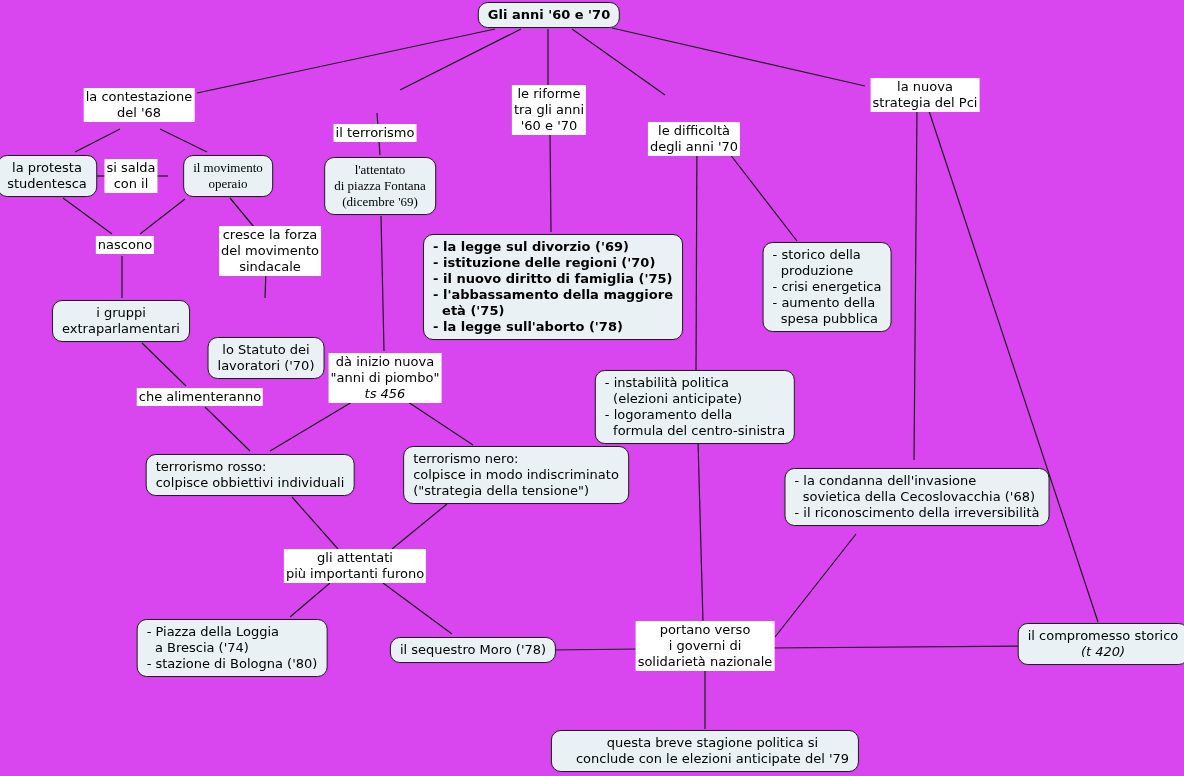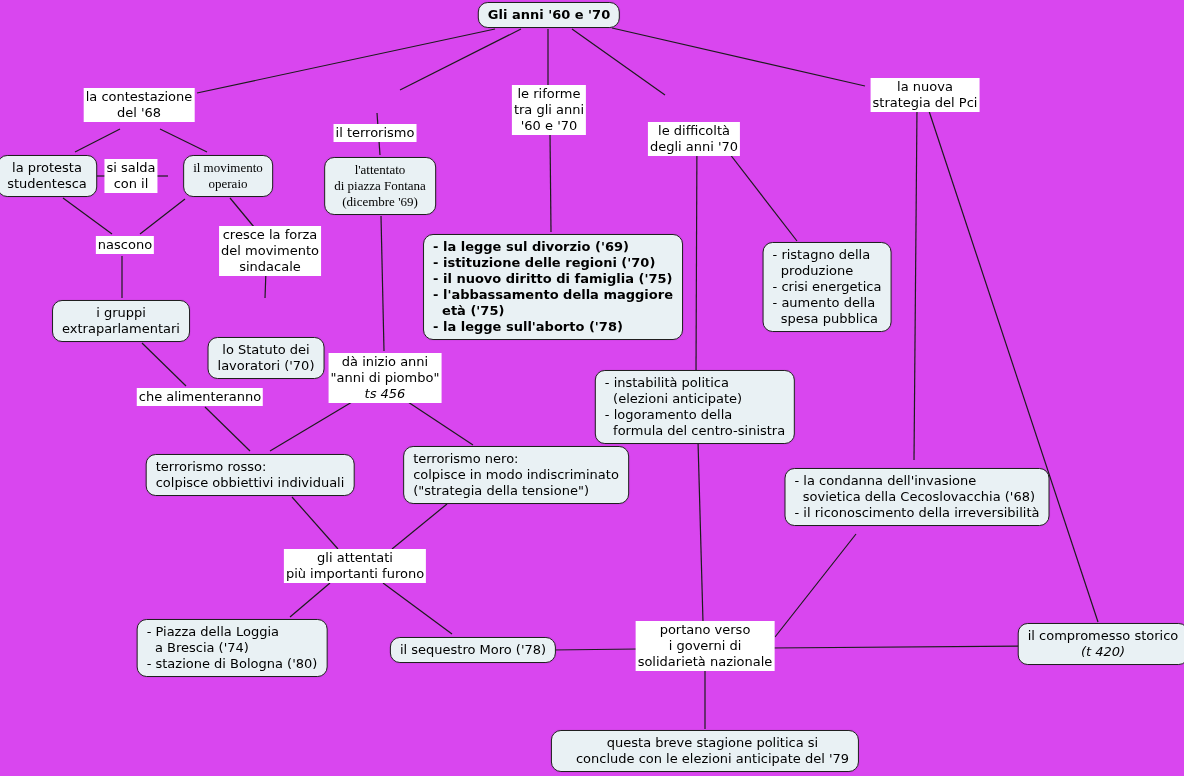--- a/index.html
+++ b/index.html
@@ -135,36 +135,36 @@
     </div>
     <div class="node box left" style="left: 553px; top: 287px; font-weight: bold;">
       <div class="ln">- la legge sul divorzio ('69)</div>
       <div class="ln">- istituzione delle regioni ('70)</div>
       <div class="ln">- il nuovo diritto di famiglia ('75)</div>
       <div class="ln">- l'abbassamento della maggiore</div>
       <div class="ln">  età ('75)</div>
       <div class="ln">- la legge sull'aborto ('78)</div>
     </div>
     <div class="node box left" style="left: 827px; top: 287px;">
-      <div class="ln">- ristagno della</div>
+      <div class="ln">- storico della</div>
       <div class="ln">  produzione</div>
       <div class="ln">- crisi energetica</div>
       <div class="ln">- aumento della</div>
       <div class="ln">  spesa pubblica</div>
     </div>
     <div class="node box" style="left: 121px; top: 321px;">
       <div class="ln">i gruppi</div>
       <div class="ln">extraparlamentari</div>
     </div>
     <div class="node box" style="left: 266px; top: 322px; margin-top: 36px;">
       <div class="ln">lo Statuto dei</div>
       <div class="ln">lavoratori ('70)</div>
     </div>
     <div class="node label" style="left: 385px; top: 378px;">
-      <div class="ln">dà inizio anni</div>
+      <div class="ln">dà inizio nuova</div>
       <div class="ln">"anni di piombo"</div>
       <div class="ln italic">ts 456</div>
     </div>
     <div class="node label" style="left: 200px; top: 397px;">
       <div class="ln">che alimenteranno</div>
     </div>
     <div class="node box left" style="left: 695px; top: 407px;">
       <div class="ln">- instabilità politica</div>
       <div class="ln">  (elezioni anticipate)</div>
       <div class="ln">- logoramento della</div>

